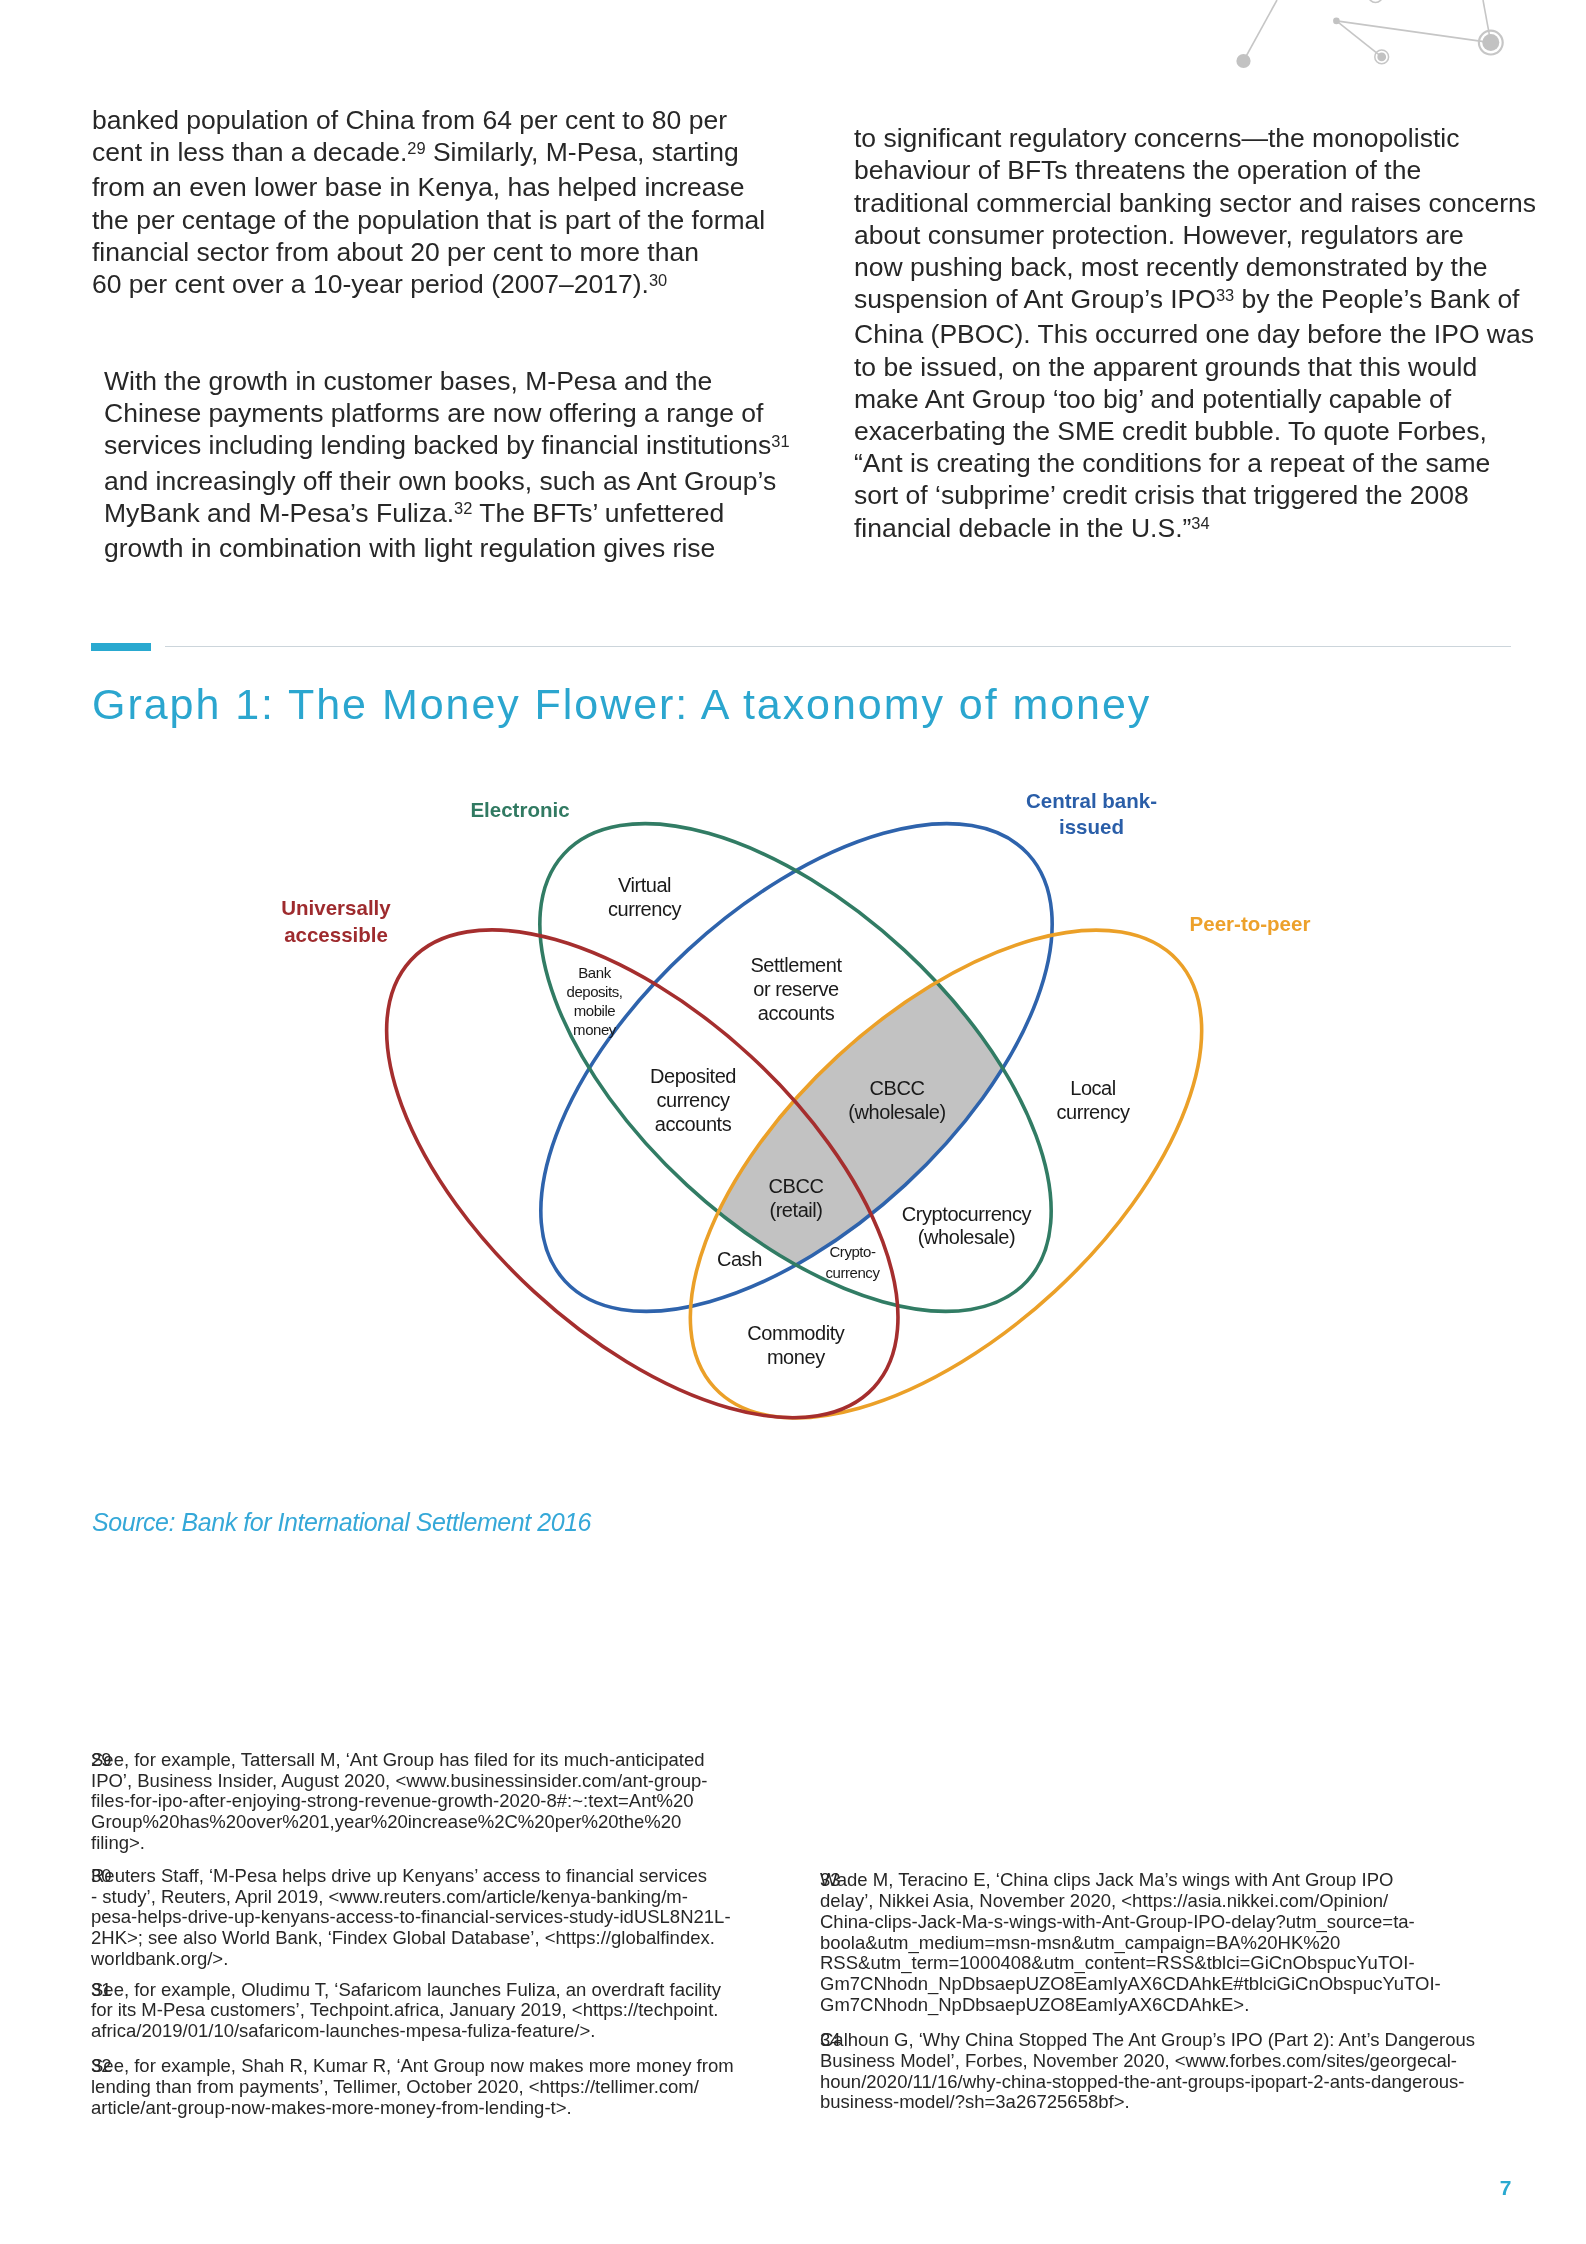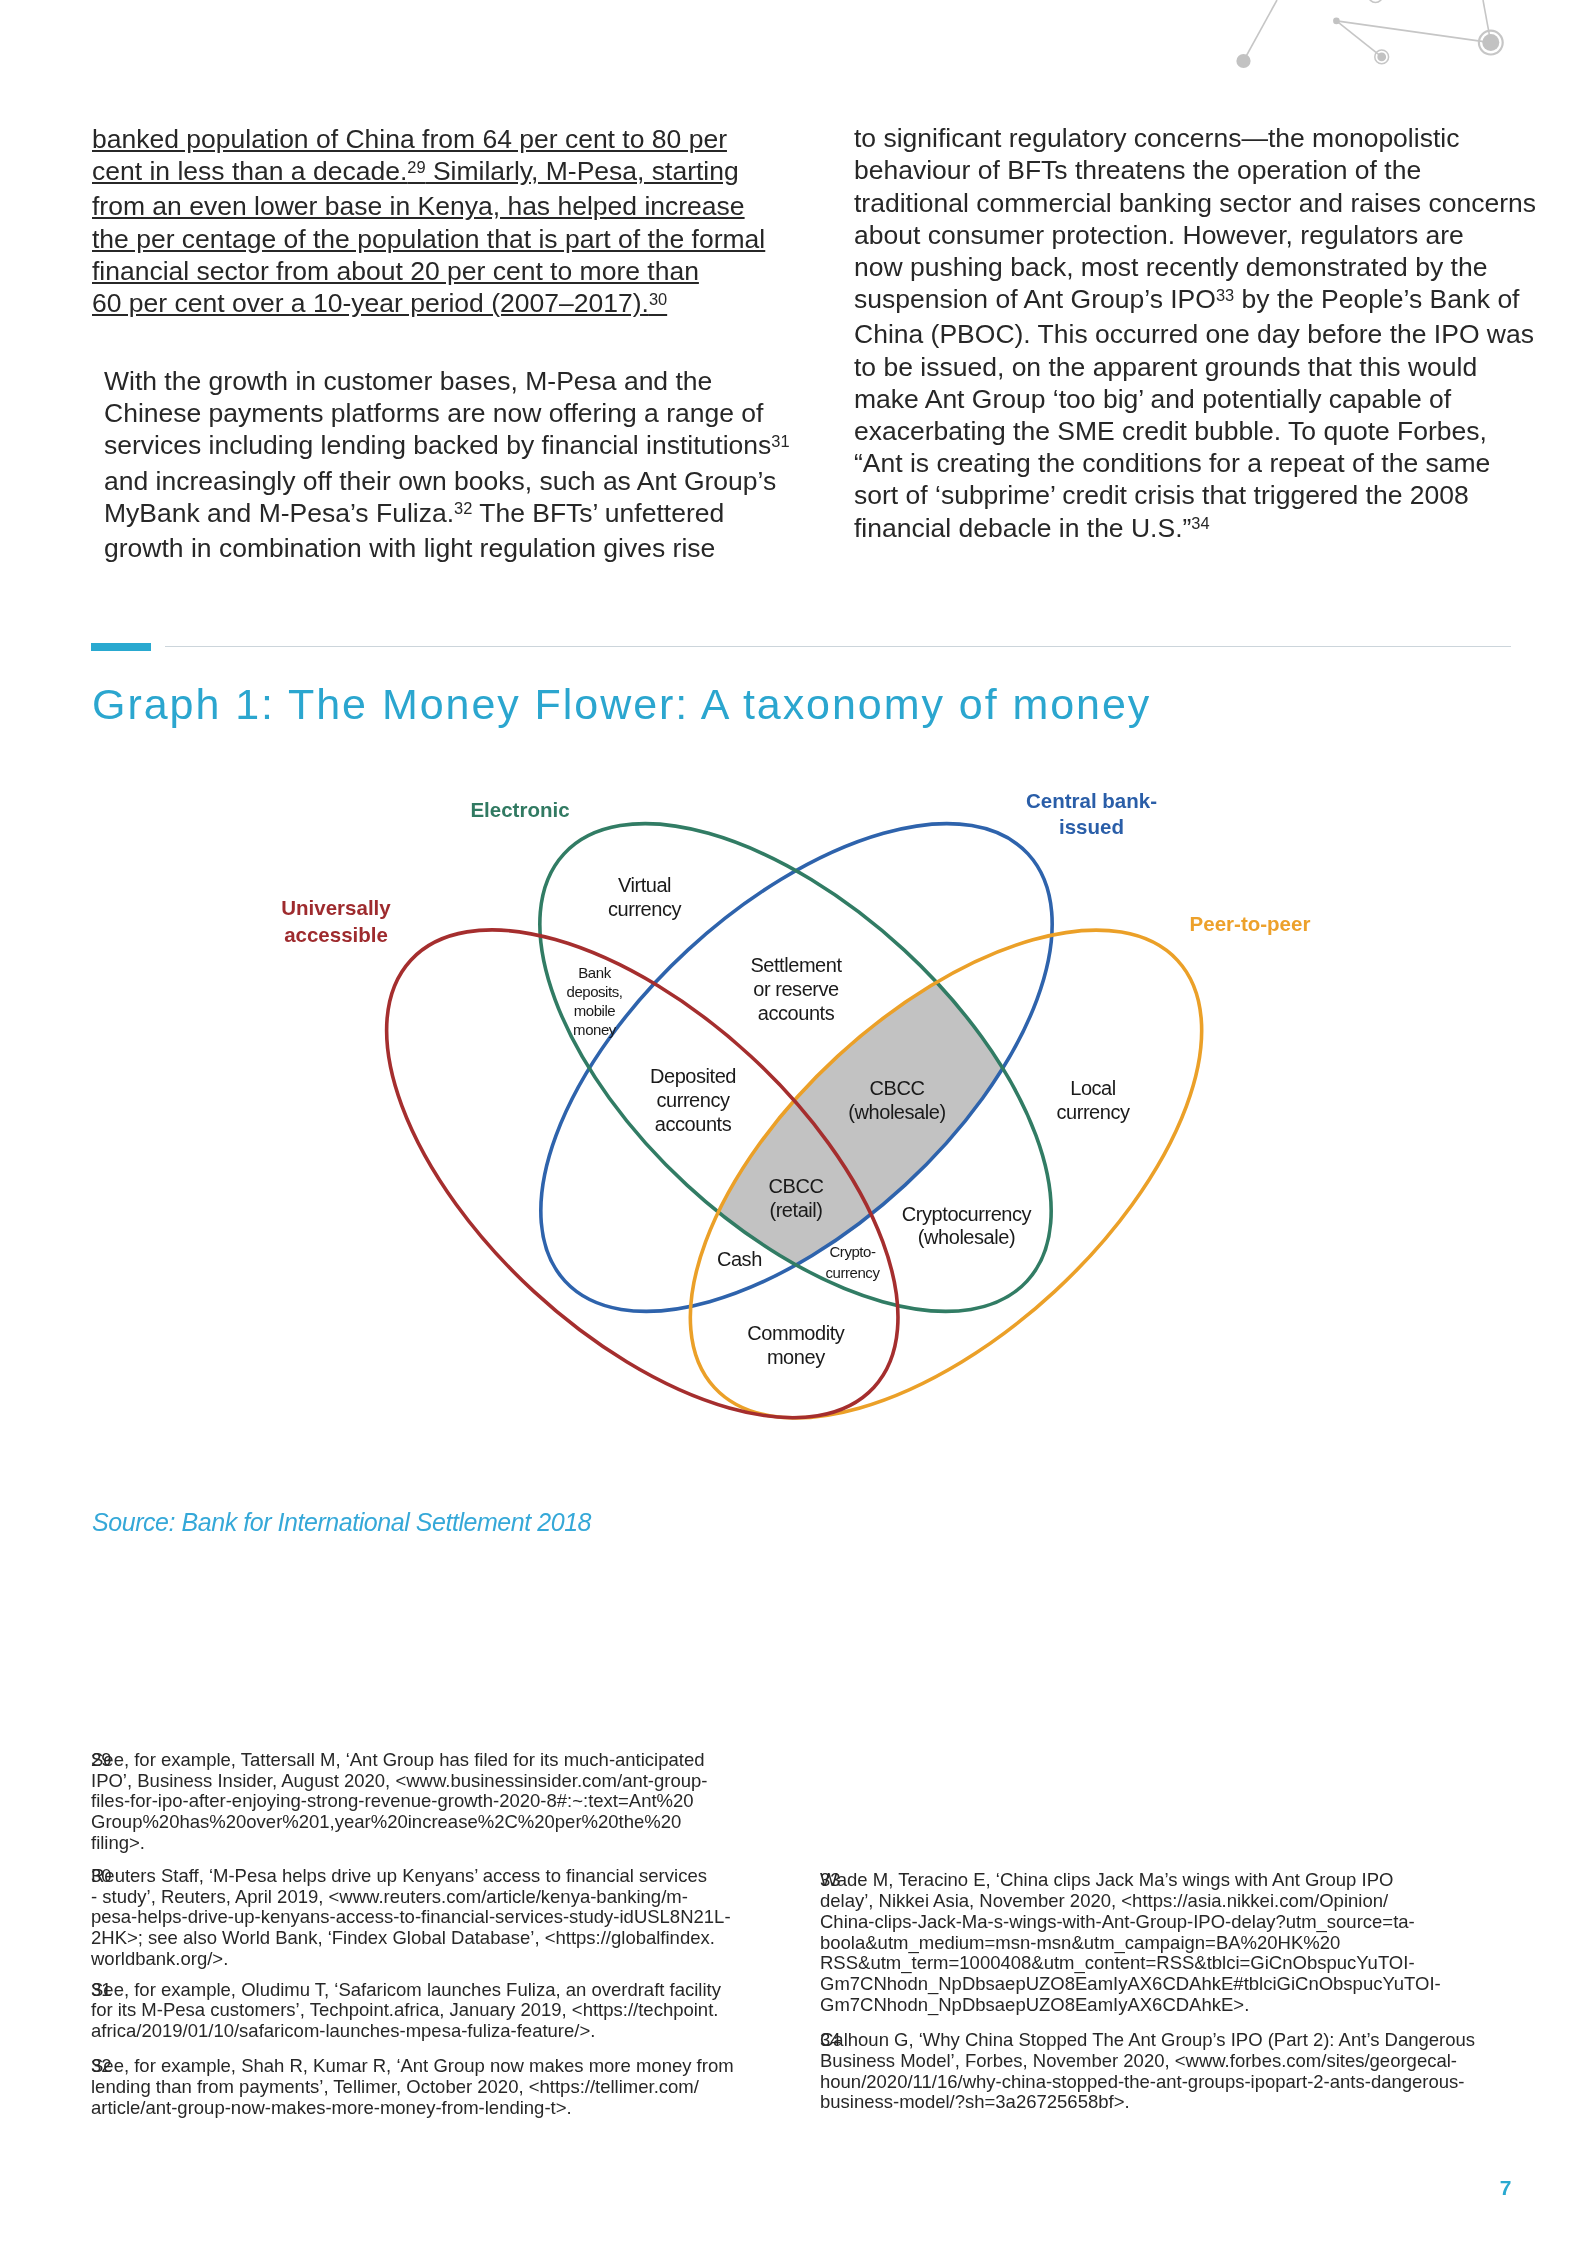--- a/index.html
+++ b/index.html
@@ -25,21 +25,21 @@
     <circle cx="1490.8" cy="42.6" r="11.9" stroke-width="2.2"></circle>
   </g>
   <g fill="#c2c2c2">
     <circle cx="1243.5" cy="61" r="7.1"></circle>
     <circle cx="1336.4" cy="20.9" r="3.3"></circle>
     <circle cx="1381.7" cy="56.9" r="4.4"></circle>
     <circle cx="1490.8" cy="42.6" r="8.5"></circle>
   </g>
 </svg>
 
-<div class="abs body-text" style="left:92px;top:123px;width:720px;text-decoration:underline;">
+<div class="abs body-text" style="left:92px;top:104px;width:720px;">
 banked population of China from 64 per cent to 80 per<br>
 cent in less than a decade.<sup>29</sup> Similarly, M-Pesa, starting<br>
 from an even lower base in Kenya, has helped increase<br>
 the per centage of the population that is part of the formal<br>
 financial sector from about 20 per cent to more than<br>
 60 per cent over a 10-year period (2007–2017).<sup>30</sup>
 </div>
 
 <div class="abs body-text" style="left:104px;top:364.9px;width:720px;">
 With the growth in customer bases, M-Pesa and the<br>
@@ -123,21 +123,21 @@
   <g font-family="Liberation Sans, sans-serif" font-size="20.5" font-weight="bold" text-anchor="middle">
     <text x="520" y="816.5" fill="#317a62">Electronic</text>
     <text x="1091.5" y="807.6" fill="#2a5ea8">Central bank-</text>
     <text x="1091.5" y="834.4" fill="#2a5ea8">issued</text>
     <text x="336" y="915.4" fill="#9e2b2e">Universally</text>
     <text x="336" y="941.8" fill="#9e2b2e">accessible</text>
     <text x="1250" y="931" fill="#eda12b">Peer-to-peer</text>
   </g>
 </svg>
 
-<div class="abs" style="left:92px;top:1509.8px;font-size:25px;line-height:25px;color:#35a8d8;font-style:italic;letter-spacing:-0.45px;">Source: Bank for International Settlement 2018</div>
+<div class="abs" style="left:92px;top:1509.8px;font-size:25px;line-height:25px;color:#35a8d8;font-style:italic;letter-spacing:-0.45px;">Source: Bank for International Settlement 2016</div>
 
 <div class="abs fn" style="left:91px;top:1750.0px;width:720px;">
   <span class="num">29</span>
   <div class="ft">See, for example, Tattersall M, ‘Ant Group has filed for its much-anticipated<br>
 IPO’, Business Insider, August 2020, &lt;www.businessinsider.com/ant-group-<br>
 files-for-ipo-after-enjoying-strong-revenue-growth-2020-8#:~:text=Ant%20<br>
 Group%20has%20over%201,year%20increase%2C%20per%20the%20<br>
 filing&gt;.</div>
 </div>
 <div class="abs fn" style="left:91px;top:1865.9px;width:720px;">

